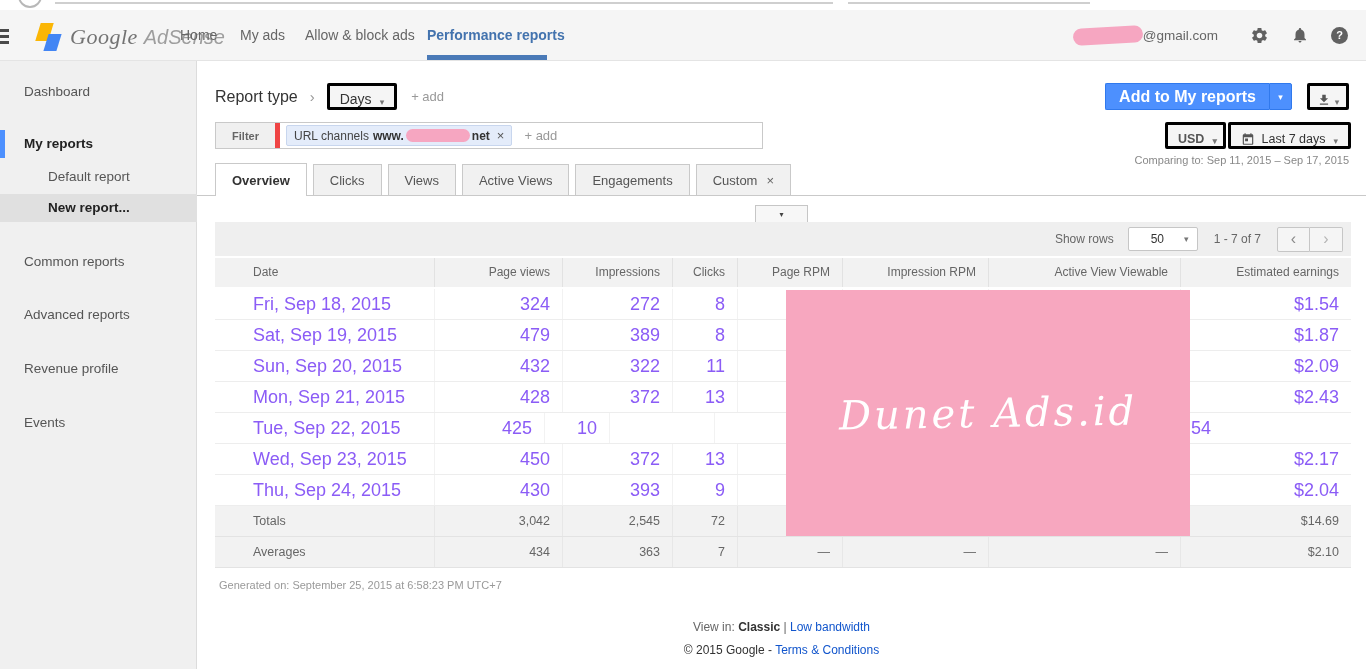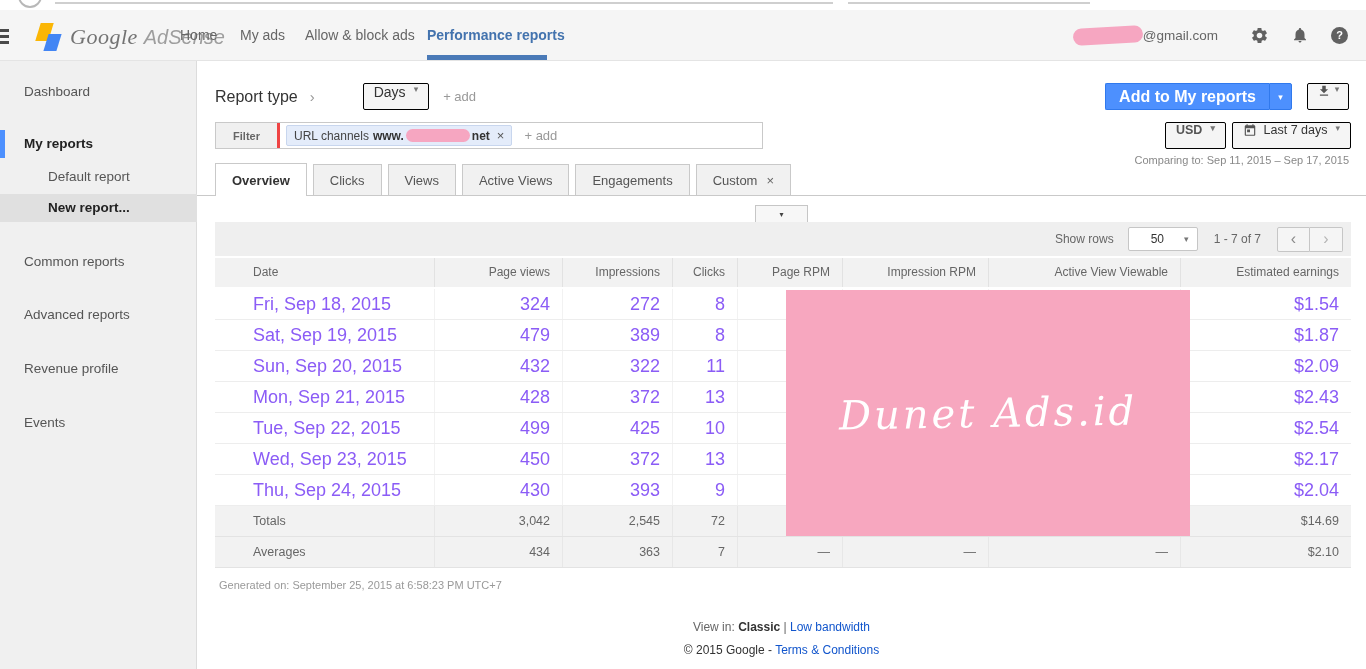--- a/index.html
+++ b/index.html
@@ -38,32 +38,32 @@
   .side-item.bold { font-weight:bold; color:#222; }
   .side-item.selected { background:#e0e0e0; font-weight:bold; color:#222; }
   .side-accent { position:absolute; left:0; top:69px; width:5px; height:28px; background:#4d90fe; }
 
   
   .content { position:absolute; top:61px; left:197px; width:1169px; height:608px; background:#fff; }
 
   .report-type-row { position:absolute; left:18px; top:22px; display:flex; align-items:center; }
   .rt-label { font-size:16px; color:#333; }
   .rt-chevron { font-size:15px; color:#999; margin:0 12px; }
-  .btn-light { background:#f5f5f5; border:1px solid #000000; border-radius:2px; height:27px; display:inline-flex; align-items:flex-start; padding:0 10px; font-size:14px; color:#333; cursor:pointer;margin-left:36px; }
+  .btn-light { background:#f5f5f5; border:3px solid #000000; border-radius:2px; height:27px; display:inline-flex; align-items:flex-end; padding:0 10px; font-size:14px; color:#333; cursor:pointer; }
   .caret { font-size:9px; color:#777; margin-left:8px; }
   .add-link { font-size:13px; color:#999; margin-left:14px; cursor:pointer; }
 
   .add-report-group { position:absolute; top:22px; right:74px; display:flex; height:27px; cursor:pointer; }
   .arg-main { background:#4d90fe; border:1px solid #3079ed; border-right:none; border-radius:2px 0 0 2px; color:#fff; font-size:16px; font-weight:bold; display:flex; align-items:center; padding:0 13px; }
   .arg-caret { background:#4d90fe; border:1px solid #3079ed; border-radius:0 2px 2px 0; width:23px; display:flex; align-items:center; justify-content:center; color:#fff; font-size:9px; }
   .download-btn { position:absolute; top:22px; right:17px; width:42px; height:27px; padding:0 6px; justify-content:center; }
   .download-btn .caret { margin-left:4px; }
 
   .filter-box { position:absolute; left:18px; top:61px; width:548px; height:27px; border:1px solid #c9c9c9; background:#fff; display:flex; align-items:center; }
-  .filter-label { width:64px; height:100%; background:#f0f0f0; border-right:3px solid #ef4444; font-size:11px; font-weight:bold; color:#666; display:flex; align-items:center; justify-content:center; }
+  .filter-label { width:64px; height:100%; background:#f0f0f0; border-right:5px solid #ef4444; font-size:11px; font-weight:bold; color:#666; display:flex; align-items:center; justify-content:center; }
   .chip { margin-left:6px; background:#e4ecfa; border:1px solid #c8d6ee; border-radius:2px; height:21px; display:flex; align-items:center; padding:0 7px; font-size:12px; color:#444; cursor:pointer; }
   .chip b { margin-left:4px; color:#333; }
   .chip .redact-url { width:64px; height:13px; background:#f6a6c1; border-radius:7px; margin:0 2px; }
   .chip-close { margin-left:7px; color:#555; font-size:13px; cursor:pointer; }
 
   .usd-btn { position:absolute; top:61px; right:140px; width:61px; justify-content:space-between; font-size:12.5px; font-weight:bold; color:#555; }
   .range-btn { position:absolute; top:61px; right:15px; font-size:12.5px; font-weight:normal; color:#333; }
   .range-btn svg { margin-right:7px; }
   .comparing { position:absolute; top:93px; right:17px; font-size:11px; color:#888; }
 
@@ -307,21 +307,20 @@
         <div class="c2 num">428</div>
         <div class="c3 num">372</div>
         <div class="c4 num">13</div>
         <div class="c5 num"></div>
         <div class="c6 num"></div>
         <div class="c7 num"></div>
         <div class="c8 num">$2.43</div>
       </div>
       <div class="trow data-row">
         <div class="c1">Tue, Sep 22, 2015</div>
-        <div class="c2 num">499</div>
         <div class="c3 num">425</div>
         <div class="c4 num">10</div>
         <div class="c5 num"></div>
         <div class="c6 num"></div>
         <div class="c7 num"></div>
         <div class="c8 num">$2.54</div>
       </div>
       <div class="trow data-row">
         <div class="c1">Wed, Sep 23, 2015</div>
         <div class="c2 num">450</div>

